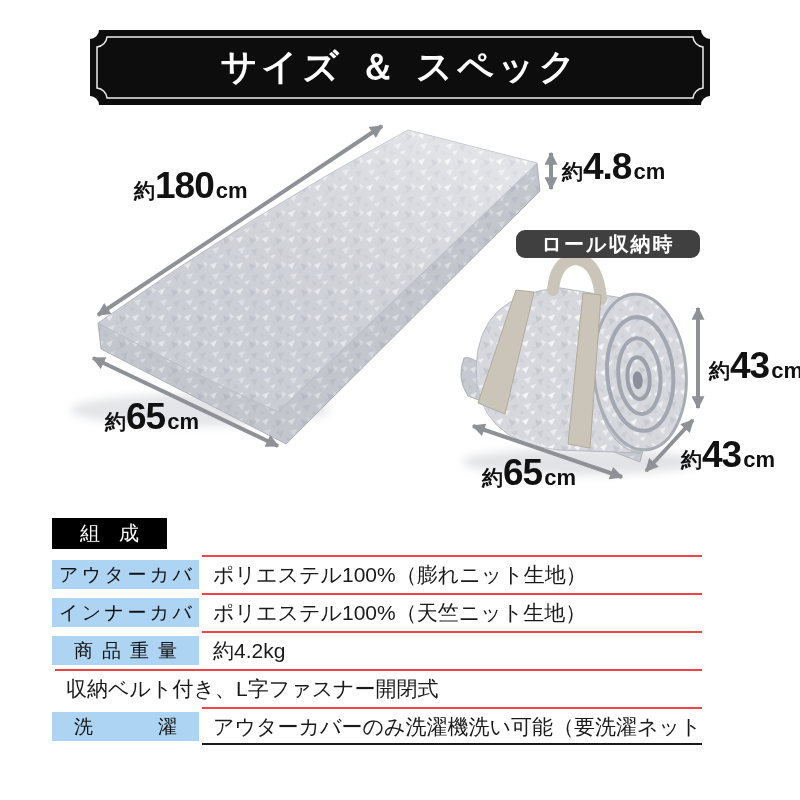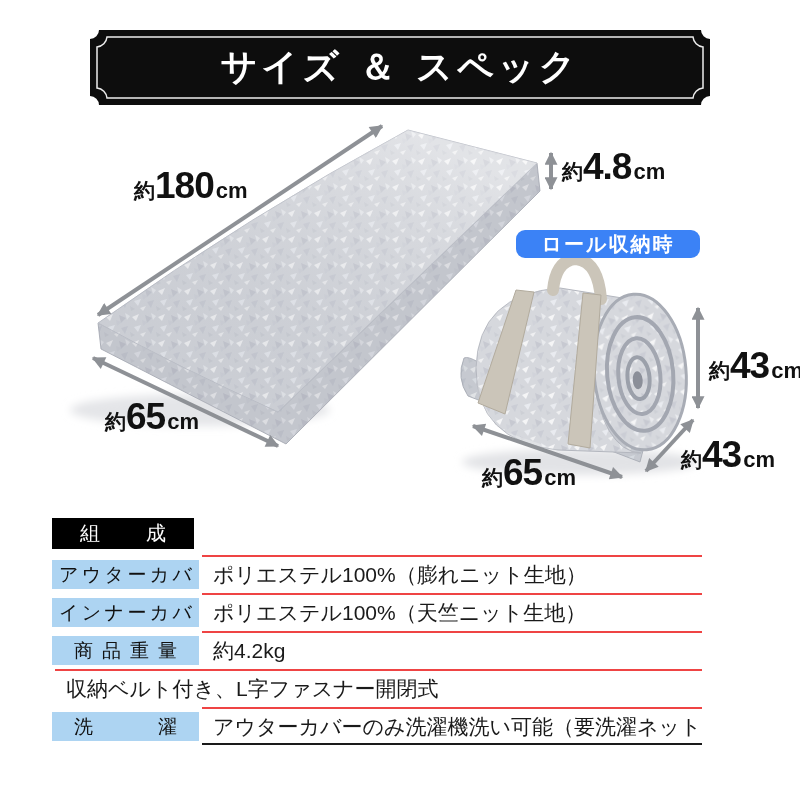--- a/index.html
+++ b/index.html
@@ -16,26 +16,26 @@
 
   
   .dim{position:absolute;display:flex;align-items:baseline;white-space:nowrap;
        font-weight:bold;color:#111;line-height:1;}
   .dim .pre{font-size:21px;}
   .dim .num{font-size:37px;letter-spacing:-1px;text-align:right;}
   .dim .unit{font-size:22px;margin-left:2px;}
 
   
   .badge{position:absolute;left:516px;top:230px;width:184px;height:28px;
-    background:#3b82f6;border-radius:9px;color:#fff;font-size:20px;font-weight:bold;
+    background:#404040;border-radius:9px;color:#fff;font-size:20px;font-weight:bold;
     display:flex;align-items:center;justify-content:center;letter-spacing:2px;font-family:Liberation Serif, serif;}
 
   
   .spec{position:absolute;left:52px;top:518px;width:650px;}
-  .sec-title{width:142px;height:31px;line-height:31px;background:#000;color:#fff;
+  .sec-title{width:115px;height:31px;line-height:31px;background:#000;color:#fff;
     font-size:20px;box-sizing:border-box;padding:0 28px;
     text-align:justify;text-align-last:justify;}
   .rows{margin-top:6px;}
   .srow{display:flex;align-items:center;height:38px;}
   .srow .lbl{width:147px;height:29px;line-height:29px;background:#ADD4F2;
     font-size:19px;box-sizing:border-box;padding:0 7px;
     text-align:justify;text-align-last:justify;color:#111;}
   .srow:nth-child(4) .lbl{padding:0 20px;}
   .srow:nth-child(3) .lbl,.srow:nth-child(5) .lbl,.srow:nth-child(6) .lbl{padding:0 22px;}
   .srow .val{flex:1;margin-left:3px;height:38px;box-sizing:border-box;

